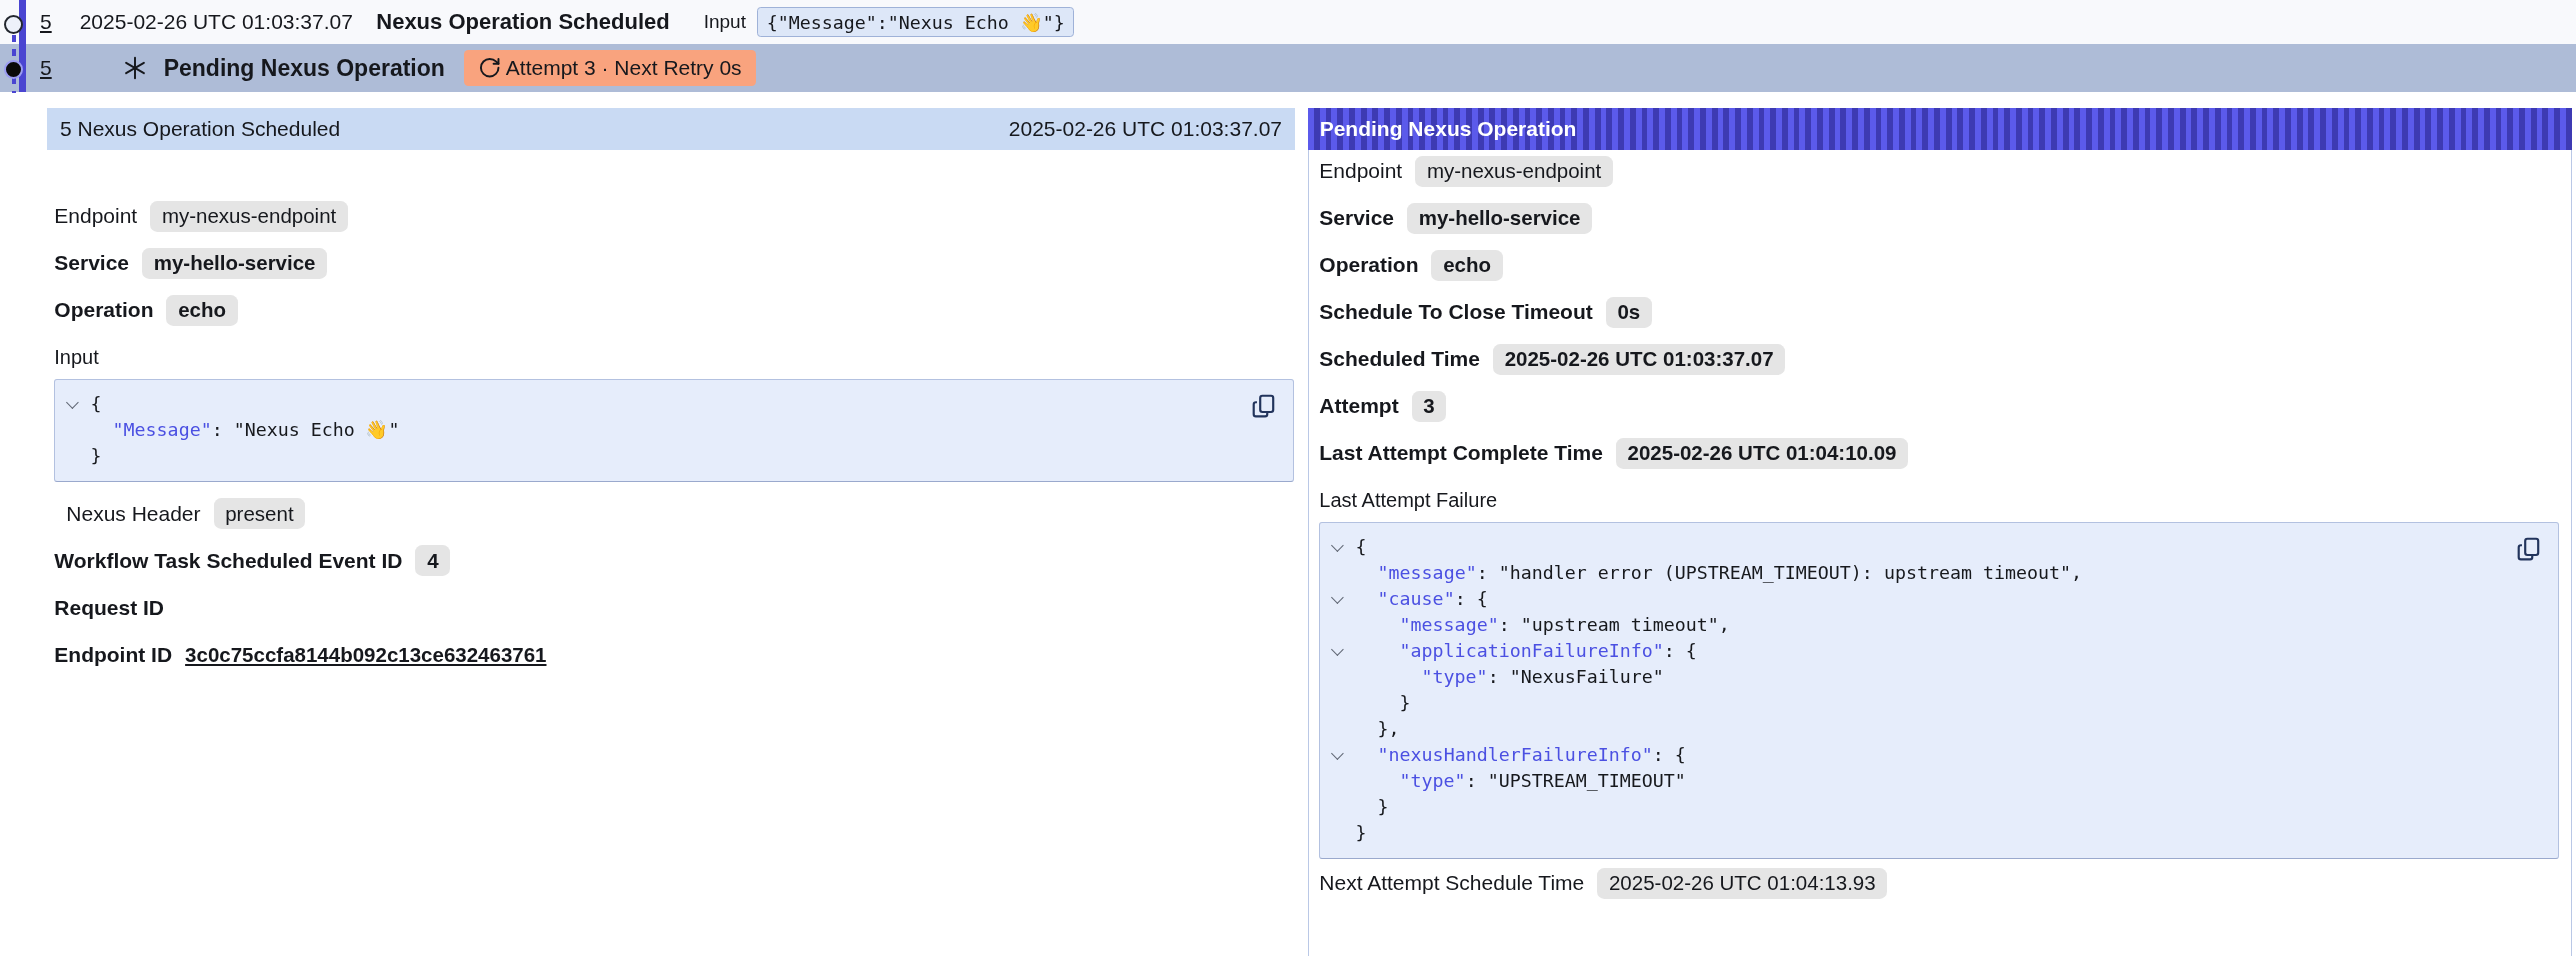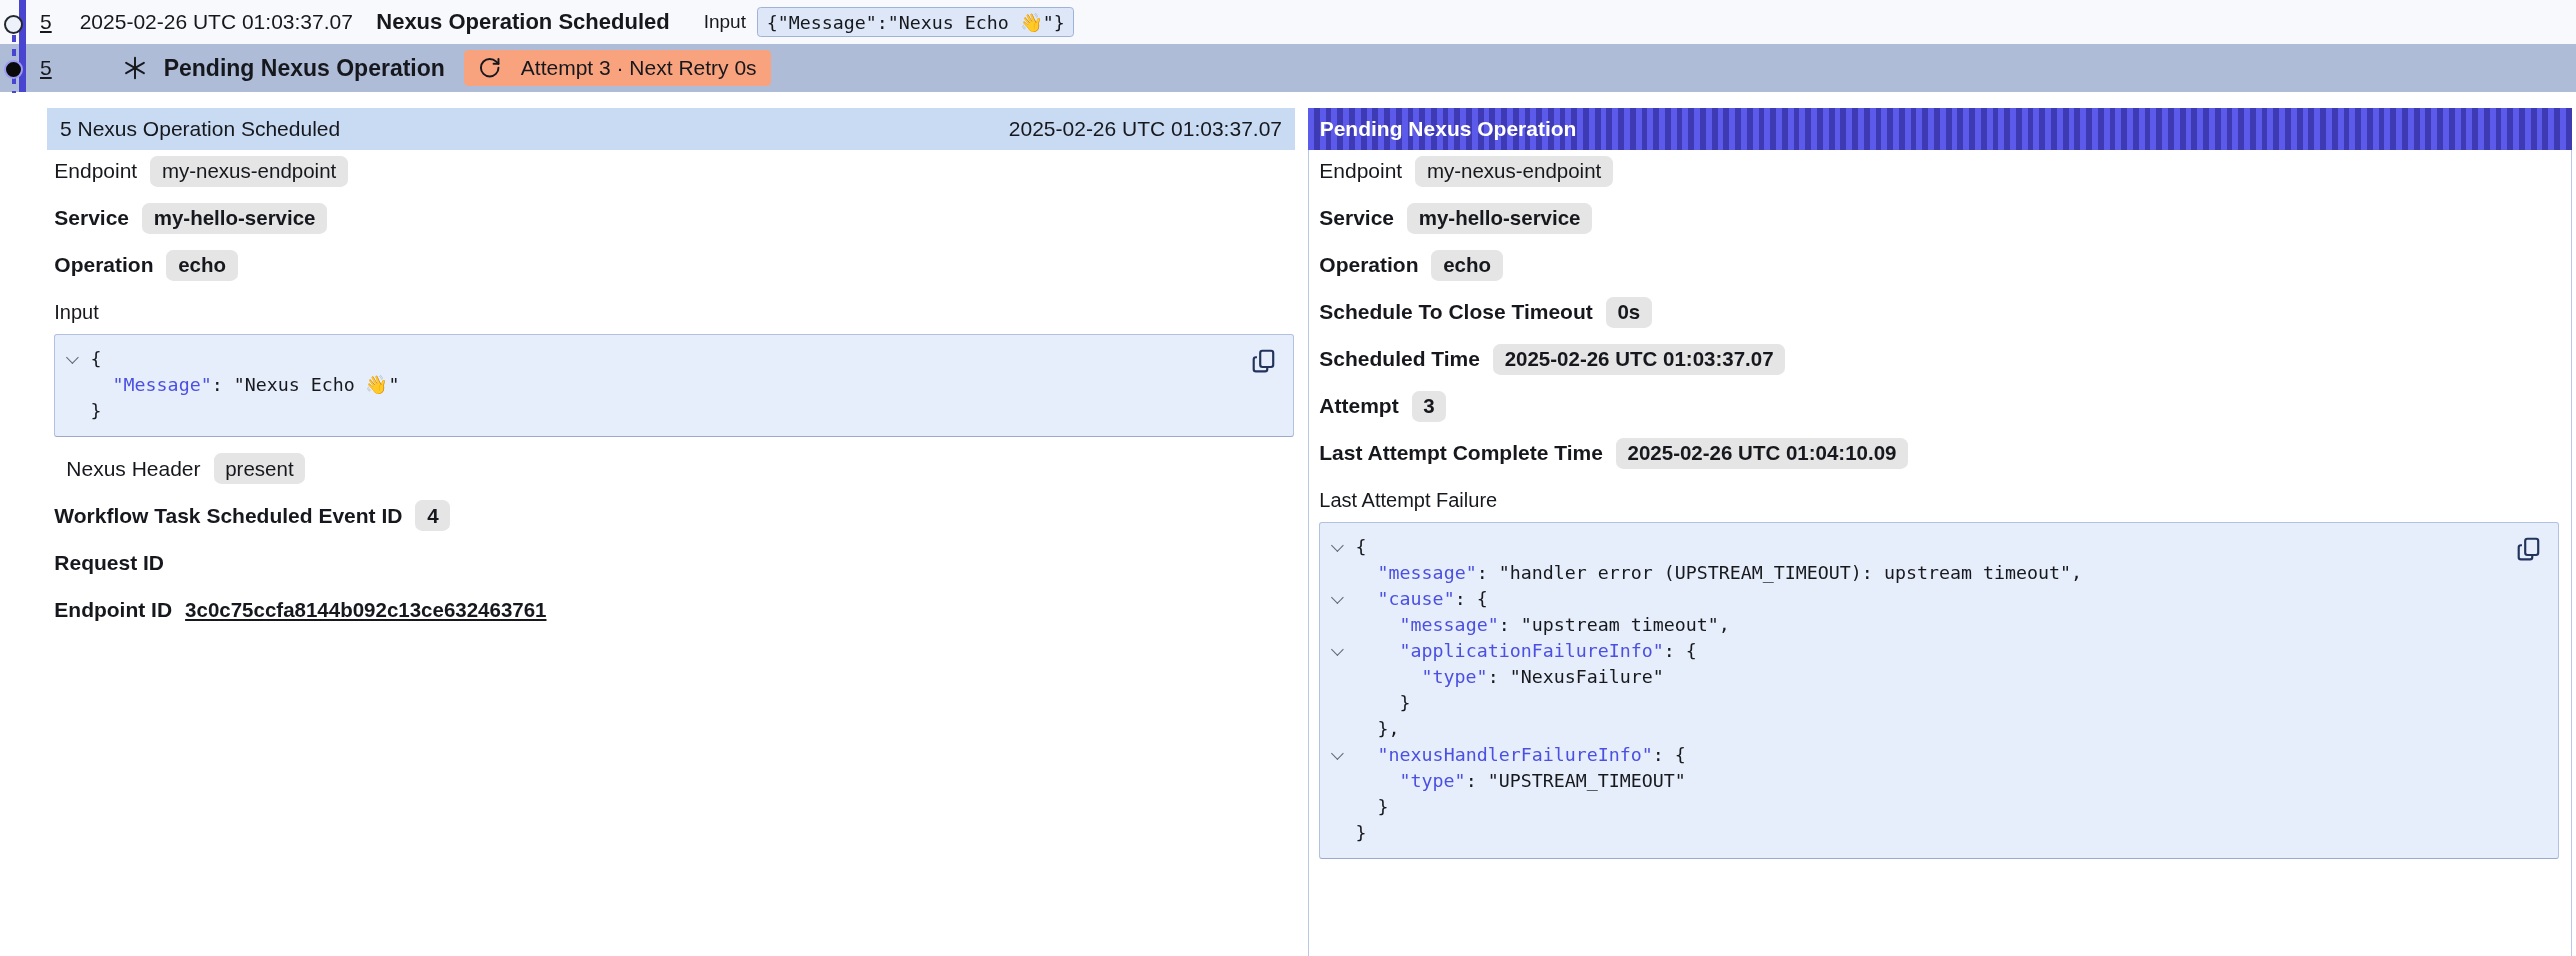--- a/index.html
+++ b/index.html
@@ -27,28 +27,28 @@
   .row1 .ev-time { margin-left:28px; font-size:21px; }
   .row1 .ev-title { margin-left:23.4px; font-size:22px; font-weight:700; }
   .row1 .input-label { margin-left:34px; font-size:19px; }
   .input-chip {
     margin-left:11px; font-family:"DejaVu Sans Mono", monospace; font-size:18.3px;
     background:#dde7f8; border:1.5px solid #9fb2d8; border-radius:3.7px; padding:3.7px 8.8px;
   }
   .row2 .asterisk { margin-left:70px; }
   .row2 .ev-title { margin-left:16px; font-size:23px; font-weight:700; }
   .retry-badge {
-    margin-left:19px; display:flex; align-items:center; gap:19px;
+    margin-left:19px; display:flex; align-items:center; gap:4px;
     background:#f9a37e; border-radius:4.4px; padding:5.9px 14.6px; font-size:21px;
   }
 
   
   .panels { display:flex; gap:13px; margin-top:16px; padding:0 4.4px 0 47px; height:848px; align-items:stretch; }
   .panel { display:flex; flex-direction:column; }
-  .panel.left { width:1248px; flex:none; }
+  .panel.left { width:1248px; flex:none;gap:45px; }
   .panel.right { flex:1; }
 
   .panel-header {
     height:42px; flex:none; display:flex; align-items:center; justify-content:space-between;
     background:#c9daf3; font-size:21px; padding:0 13px;
   }
   .panel-header.striped {
     background: repeating-linear-gradient(90deg,#5b5aeb 0 5.9px,#3d3ab3 5.9px 11.7px);
     color:#ffffff; font-weight:700; justify-content:flex-start; padding:0 11.7px;
   }
@@ -280,16 +280,20 @@
               <span class="gutter"></span>
               <span class="code-text" style="padding-left: 22px;"><span>}</span></span>
             </div>
             <div class="code-line">
               <span class="gutter"></span>
               <span class="code-text" style="padding-left: 0px;"><span>}</span></span>
             </div>
           </div>
       </div>
 
+      <div class="field" style="margin-top:7.3px;">
+        <span class="flabel">Next Attempt Schedule Time</span>
+        <span class="badge">2025-02-26 UTC 01:04:13.93</span>
+      </div>
     </div>
   </section>
 </div>
 
 
 </body></html>

